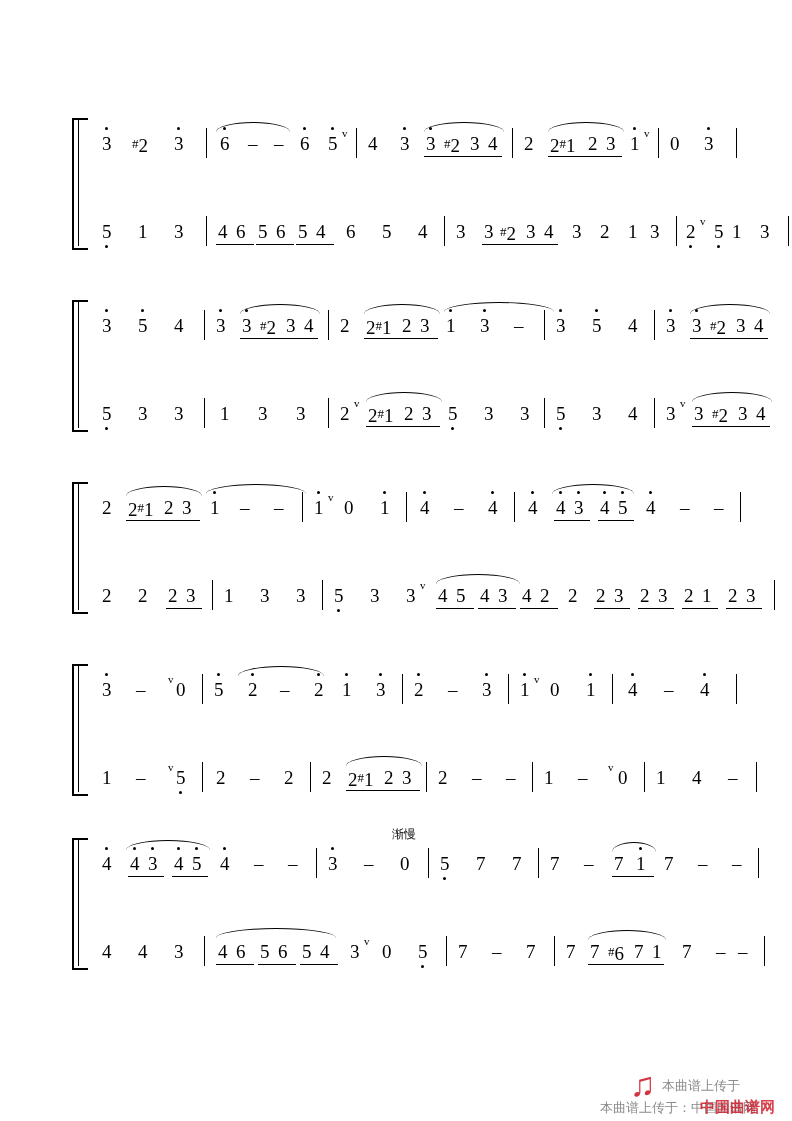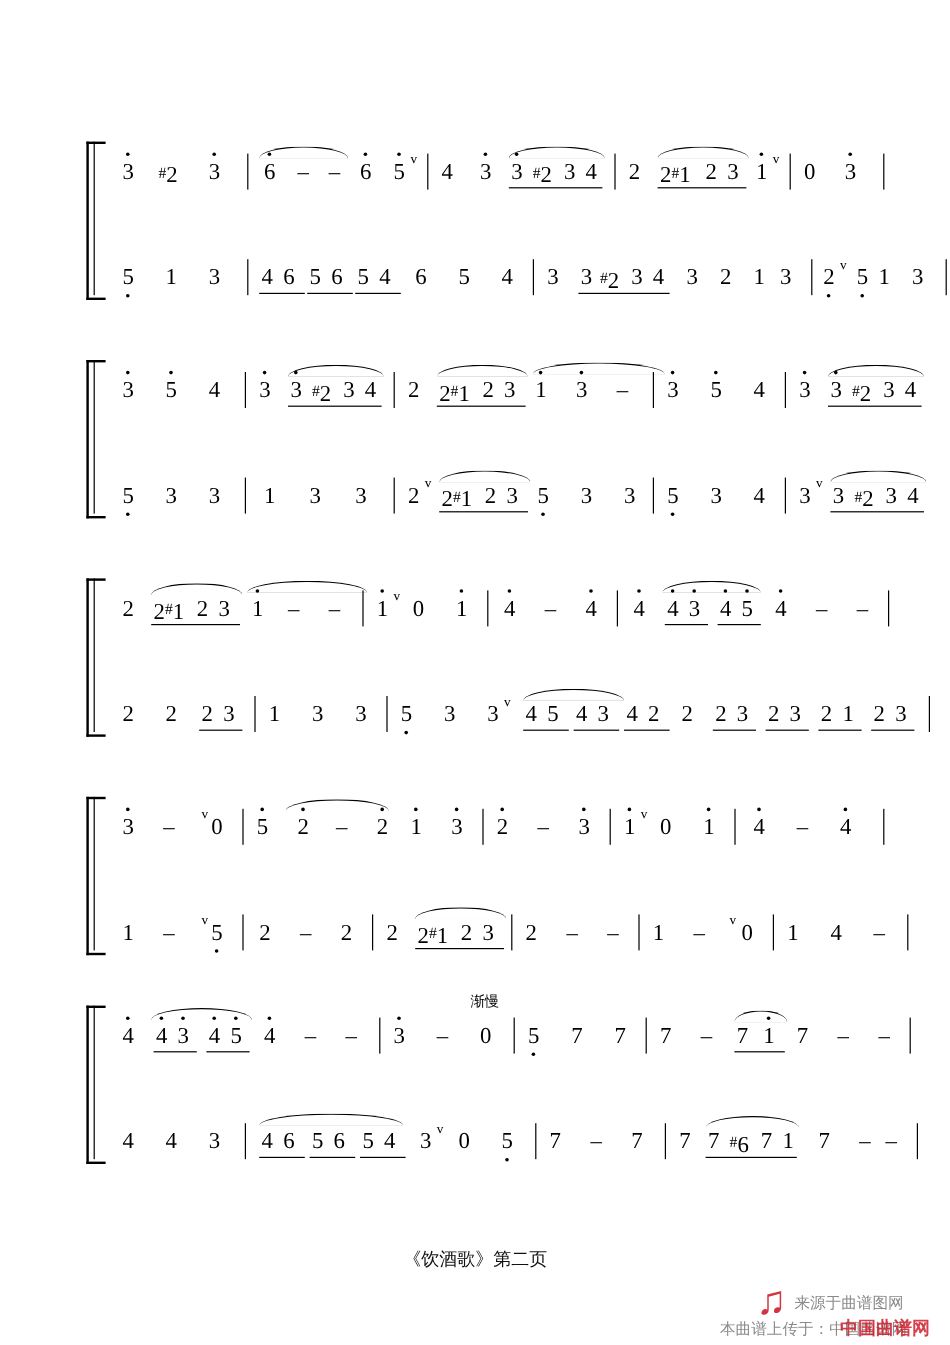--- a/index.html
+++ b/index.html
@@ -533,22 +533,21 @@
       <span class="tok" style="left:546px;">7</span>
       <span class="tok" style="left:564px;">1</span>
       <div class="beam" style="left:500px;top:32px;width:76px;"></div>
       <span class="tok" style="left:594px;">7</span>
       <span class="tok" style="left:628px;">–</span>
       <span class="tok" style="left:650px;">–</span>
       <span class="bar" style="left:676px;"></span>
     </div>
   </div>
 
-  <div class="caption" style="top:1040px;">《饮酒歌》第二页</div>
 
   <div>
     <span class="wm-note" style="left:630px;top:1068px;">♫</span>
-    <span class="wm-text" style="left:662px;top:1077px;">来源于曲谱图网</span>
+    <span class="wm-text" style="left:662px;top:1077px;">本曲谱上传于</span>
     <span class="wm-text" style="left:600px;top:1099px;">本曲谱上传于：中国曲谱网</span>
     <span class="wm-red" style="left:700px;top:1098px;">中国曲谱网</span>
   </div>
 
 </div>
 
 </body></html>

